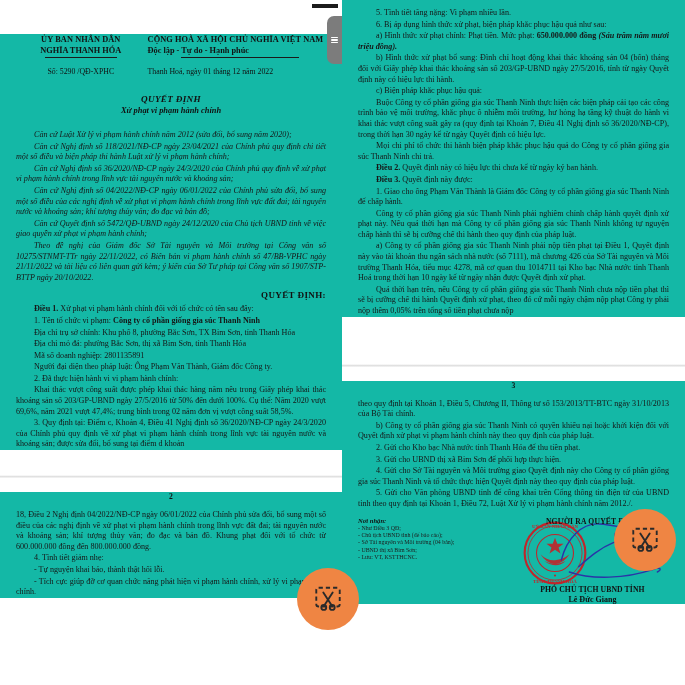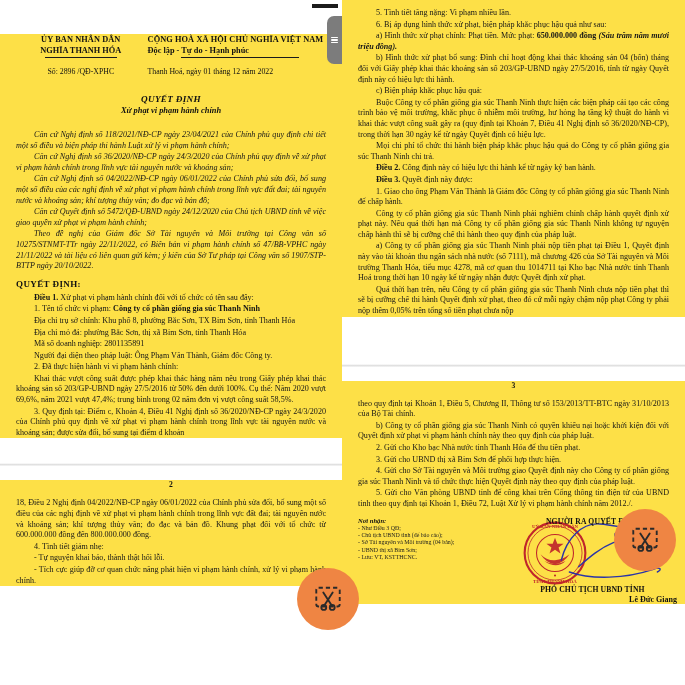--- a/index.html
+++ b/index.html
@@ -26,21 +26,21 @@
     height: 685px;
     box-sizing: border-box;
     overflow: hidden;
   }
   .col-left  { width: 342px; }
   .col-right { width: 343px; }
 
   .page {
     position: relative;
     box-sizing: border-box;
-    background: #fde047;
+    background: #14b8a6;
   }
   .page-inner {
     padding: 0 16px;
   }
 
   
   .p {
     margin: 0 0 1px 0;
     font-size: 8.1px;
     line-height: 10.6px;
@@ -106,21 +106,21 @@
     letter-spacing: .3px;
     line-height: 12px;
   }
   .title-sub {
     font-size: 8.4px;
     font-weight: bold;
     line-height: 12px;
   }
   .basis-block { margin-top: 13px; }
   .decision-word {
-    text-align: left;
+    text-align: right;
     font-size: 9px;
     font-weight: bold;
     letter-spacing: .4px;
     margin: 7px 0 4px 0;
   }
 
   
   .pagenum {
     text-align: center;
     font-size: 7.6px;
@@ -192,21 +192,20 @@
     position: relative;
     z-index: 4;
     margin-top: -4px;
   }
   .signer-name {
     font-size: 8px;
     font-weight: bold;
     position: relative;
     z-index: 4;
     margin-top: 1px;
-    text-align: right;
   }
 
   
   .scroll-handle {
     position: absolute;
     top: 16px;
     right: 0px;
     width: 15px;
     height: 48px;
     background: #7c7c7c;
@@ -266,36 +265,37 @@
         <span></span>
       </div>
     </div>
 
     <div class="page">
       <div class="masthead">
         <div class="mh-left">
           <div class="mh-line1">ỦY BAN NHÂN DÂN</div>
           <div class="mh-line2">NGHĨA THANH HÓA</div>
           <div class="rule-short"></div>
-          <div class="mh-sub">Số: 2896 /QĐ-XPHC</div>
+          <div class="mh-sub">Số: 5290 /QĐ-XPHC</div>
         </div>
         <div class="mh-right">
           <div class="mh-line1">CỘNG HOÀ XÃ HỘI CHỦ NGHĨA VIỆT NAM</div>
           <div class="mh-line2">Độc lập - Tự do - Hạnh phúc</div>
           <div class="rule-mid"></div>
           <div class="mh-date">Thanh Hoá, ngày  01 tháng 12  năm 2022</div>
         </div>
       </div>
 
       <div class="title-block">
         <div class="title-main">QUYẾT ĐỊNH</div>
         <div class="title-sub">Xử phạt vi phạm hành chính</div>
       </div>
 
       <div class="page-inner basis-block">
+        <p class="p it">Căn cứ Luật Xử lý vi phạm hành chính năm 2012 (sửa đổi, bổ sung năm 2020);</p>
         <p class="p it">Căn cứ Nghị định số 118/2021/NĐ-CP ngày 23/04/2021 của Chính phủ quy định chi tiết một số điều và biện pháp thi hành Luật xử lý vi phạm hành chính;</p>
         <p class="p it">Căn cứ Nghị định số 36/2020/NĐ-CP ngày 24/3/2020 của Chính phủ quy định về xử phạt vi phạm hành chính trong lĩnh vực tài nguyên nước và khoáng sản;</p>
         <p class="p it">Căn cứ Nghị định số 04/2022/NĐ-CP ngày 06/01/2022 của Chính phủ sửa đổi, bổ sung một số điều của các nghị định về xử phạt vi phạm hành chính trong lĩnh vực đất đai; tài nguyên nước và khoáng sản; khí tượng thủy văn; đo đạc và bản đồ;</p>
         <p class="p it">Căn cứ Quyết định số 5472/QĐ-UBND ngày 24/12/2020 của Chủ tịch UBND tỉnh về việc giao quyền xử phạt vi phạm hành chính;</p>
         <p class="p it">Theo đề nghị của Giám đốc Sở Tài nguyên và Môi trường tại Công văn số 10275/STNMT-TTr ngày 22/11/2022, có Biên bản vi phạm hành chính số 47/BB-VPHC ngày 21/11/2022 và tài liệu có liên quan gửi kèm; ý kiến của Sở Tư pháp tại Công văn số 1907/STP-BTTP ngày 20/10/2022.</p>
 
         <div class="decision-word">QUYẾT ĐỊNH:</div>
 
         <p class="p"><span class="b">Điều 1.</span> <span>Xử phạt vi phạm hành chính đối với tổ chức có tên sau đây:</span></p>
 
@@ -328,21 +328,21 @@
 
     <div class="page" style="padding-top:8px">
       <div class="page-inner">
         <p class="p">5. Tình tiết tăng nặng: Vi phạm nhiều lần.</p>
         <p class="p">6. Bị áp dụng hình thức xử phạt, biện pháp khắc phục hậu quả như sau:</p>
         <p class="p"><span>a) Hình thức xử phạt chính: Phạt tiền. Mức phạt: </span><span class="b">650.000.000 đồng </span><span class="b i">(Sáu trăm năm mươi triệu đồng).</span></p>
         <p class="p">b) Hình thức xử phạt bổ sung: Đình chỉ hoạt động khai thác khoáng sản 04 (bốn) tháng đối với Giấy phép khai thác khoáng sản số 203/GP-UBND ngày 27/5/2016, tính từ ngày Quyết định này có hiệu lực thi hành.</p>
         <p class="p">c) Biện pháp khắc phục hậu quả:</p>
         <p class="p">Buộc Công ty cổ phần giống gia súc Thanh Ninh thực hiện các biện pháp cải tạo các công trình bảo vệ môi trường, khắc phục ô nhiễm môi trường, hư hỏng hạ tầng kỹ thuật do hành vi khai thác vượt công suất gây ra (quy định tại Khoản 7, Điều 41 Nghị định số 36/2020/NĐ-CP), trong thời hạn 30 ngày kể từ ngày Quyết định có hiệu lực.</p>
         <p class="p">Mọi chi phí tổ chức thi hành biện pháp khắc phục hậu quả do Công ty cổ phần giống gia súc Thanh Ninh chi trả.</p>
-        <p class="p"><span class="b">Điều 2. </span><span>Công định này có hiệu lực thi hành kể từ ngày ký ban hành.</span></p>
+        <p class="p"><span class="b">Điều 2. </span><span>Quyết định này có hiệu lực thi chưa kể từ ngày ký ban hành.</span></p>
         <p class="p"><span class="b">Điều 3. </span><span>Quyết định này được:</span></p>
         <p class="p">1. Giao cho ông Phạm Văn Thành là Giám đốc Công ty cổ phần giống gia súc Thanh Ninh để chấp hành.</p>
         <p class="p">Công ty cổ phần giống gia súc Thanh Ninh phải nghiêm chỉnh chấp hành quyết định xử phạt này. Nếu quá thời hạn mà Công ty cổ phần giống gia súc Thanh Ninh không tự nguyện chấp hành thì sẽ bị cưỡng chế thi hành theo quy định của pháp luật.</p>
         <p class="p">a) Công ty cổ phần giống gia súc Thanh Ninh phải nộp tiền phạt tại Điều 1, Quyết định này vào tài khoản thu ngân sách nhà nước (số 7111), mã chương 426 của Sở Tài nguyên và Môi trường Thanh Hóa, tiểu mục 4278, mã cơ quan thu 1014711 tại Kho bạc Nhà nước tỉnh Thanh Hoá trong thời hạn 10 ngày kể từ ngày nhận được Quyết định xử phạt.</p>
         <p class="p">Quá thời hạn trên, nếu Công ty cổ phần giống gia súc Thanh Ninh chưa nộp tiền phạt thì sẽ bị cưỡng chế thi hành Quyết định xử phạt, theo đó cứ mỗi ngày chậm nộp phạt Công ty phải nộp thêm 0,05% trên tổng số tiền phạt chưa nộp</p>
       </div>
     </div>
 
     <div style="height:46px" class="gap-white"></div>
     <div class="page-sep"></div>

